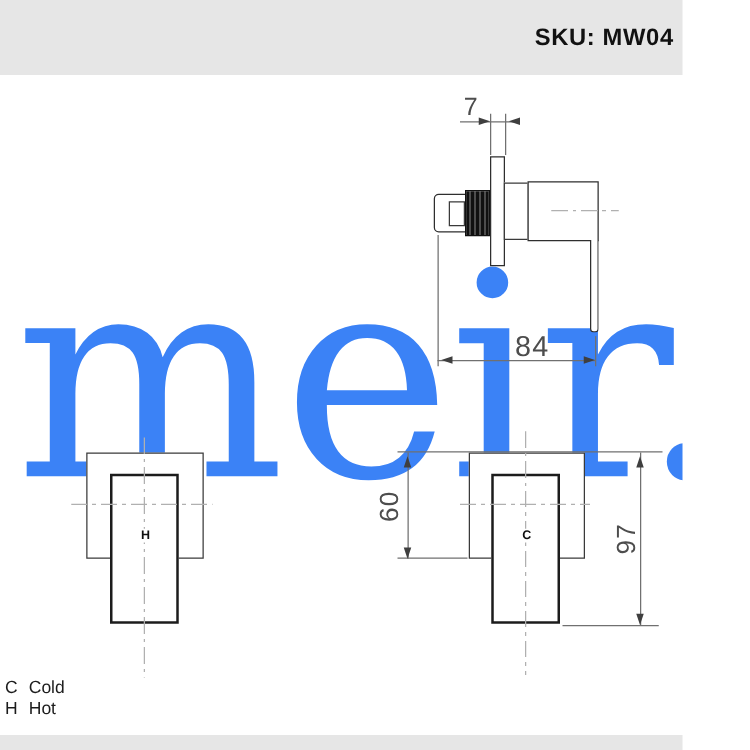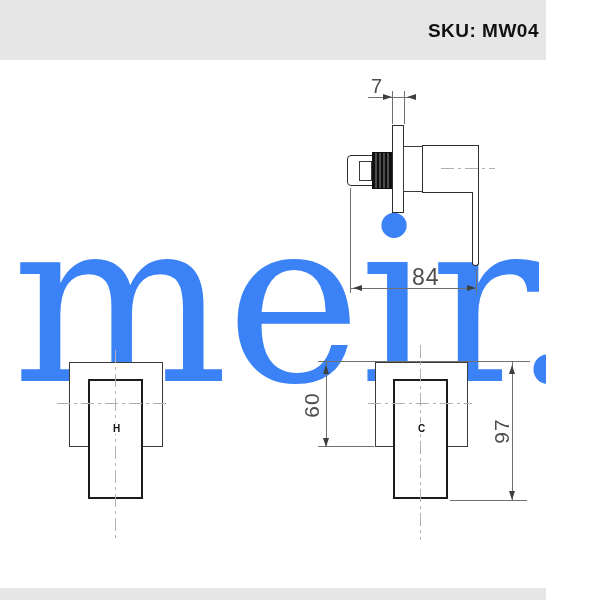--- a/index.html
+++ b/index.html
@@ -113,14 +113,22 @@
     <div class="arr u" style="left:323px;top:362px;"></div>
     <div class="arr d" style="left:323px;top:438px;"></div>
     <div class="dimtxt rot" style="left:292px;top:393px;width:40px;text-align:center;font-size:21px;letter-spacing:1px;">60</div>
 
     <div class="vline" style="left:512px;top:362px;height:138px;"></div>
     <div class="arr u" style="left:509px;top:362px;"></div>
     <div class="arr d" style="left:509px;top:491px;"></div>
     <div class="dimtxt rot" style="left:482px;top:419px;width:40px;text-align:center;font-size:21px;letter-spacing:1px;">97</div>
   </div>
 
+  <div class="legend">
+    <div class="row">
+      <span class="sym">C</span><span>Cold</span>
+    </div>
+    <div class="row">
+      <span class="sym">H</span><span>Hot</span>
+    </div>
+  </div>
 
 </div>
 
 </body></html>

